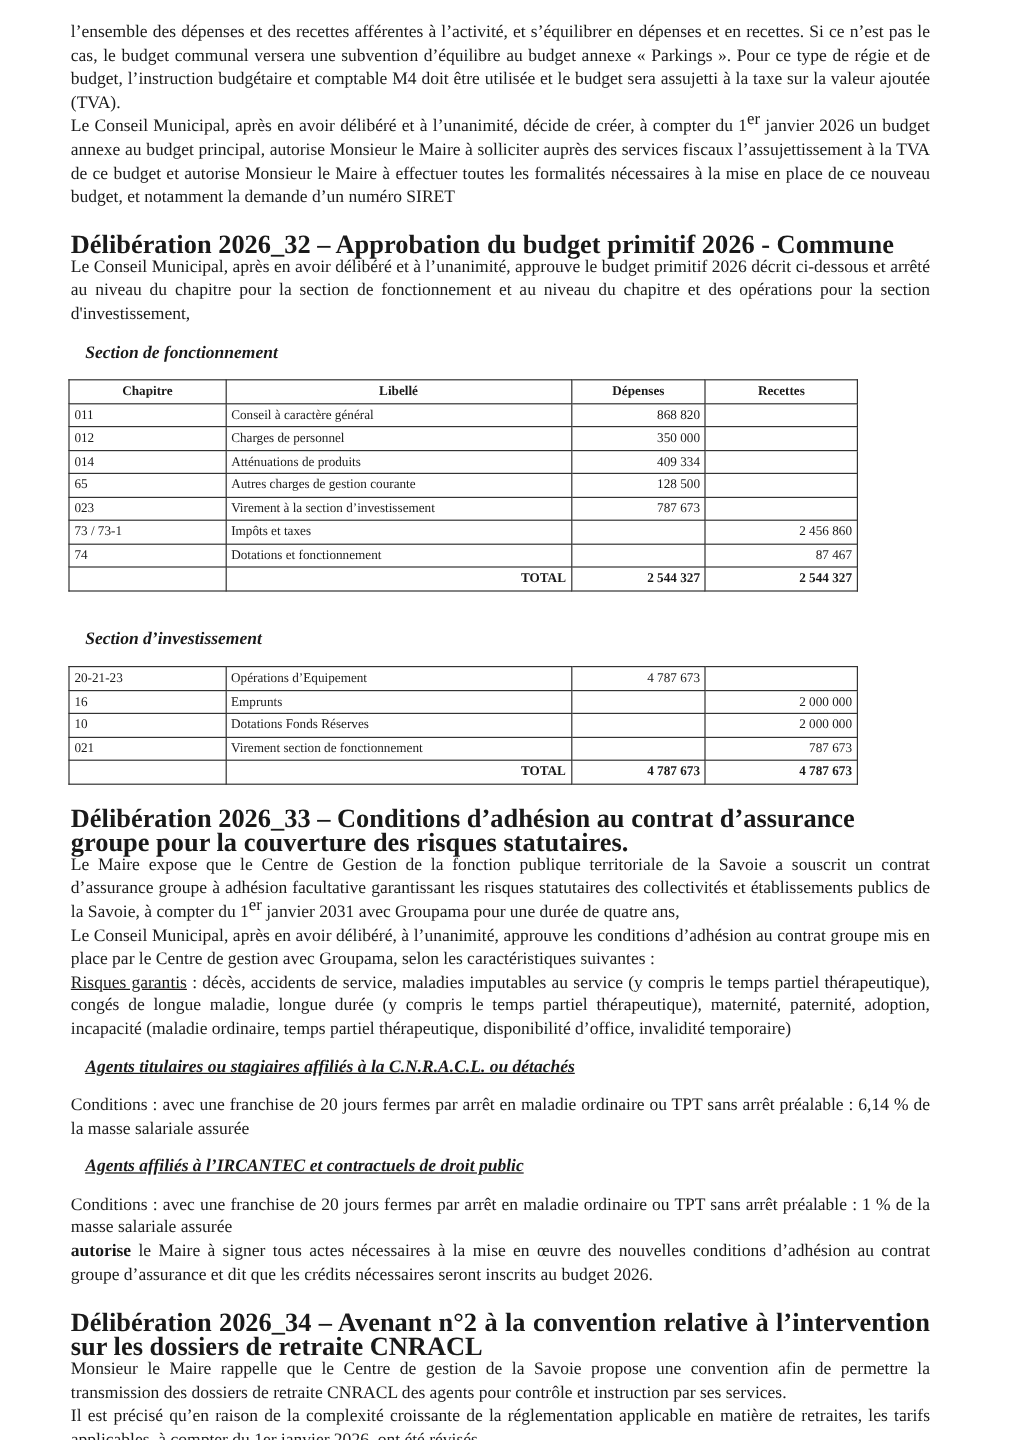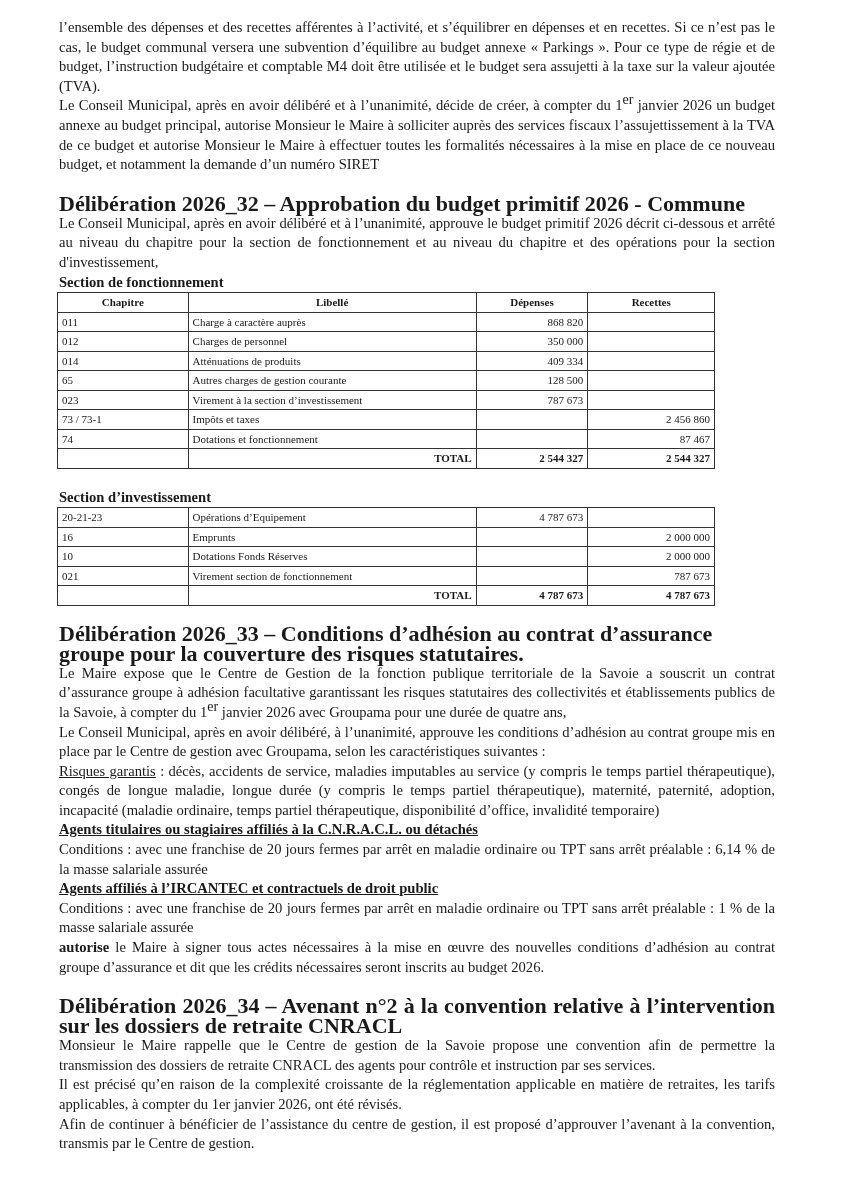--- a/index.html
+++ b/index.html
@@ -1,21 +1,21 @@
 <!DOCTYPE html>
 <html><head>
 <meta charset="utf-8">
 <style>
   html, body { margin:0; padding:0; background:#ffffff; }
   body { width:849px; height:1200px; position:relative; overflow:hidden;
          font-family:"Liberation Serif", serif; color:#1a1a1a; font-size:14.6px; line-height:19.6px; }
   .page { position:absolute; left:59px; top:18px; width:716px; }
   p { margin:0; text-align:justify; }
   .h { font-weight:bold; font-size:22px; line-height:20px; margin:0; }
-  .sub { font-weight:bold; margin:0; }
+  .sub { font-weight:bold; margin:12px;font-style:italic; }
   .u { text-decoration:underline; }
   sup { font-size:14px; line-height:0; vertical-align:super; }
   table { border-collapse:collapse; width:658px; margin-left:-2px; font-size:11px; }
   td, th { border:1px solid #333; padding:0 4px; height:18.5px; line-height:18px; font-weight:normal; }
   th { font-weight:bold; text-align:center; }
   td.num { text-align:right; }
   td.bold { font-weight:bold;padding-left:24px; }
   .c1 { width:122px; } .c2 { width:280px; } .c3 { width:103px; } .c4 { width:118px; }
 </style>
 </head>
@@ -37,21 +37,21 @@
         <tr>
           <th class="c1">Chapitre</th>
           <th class="c2">Libellé</th>
           <th class="c3">Dépenses</th>
           <th class="c4">Recettes</th>
         </tr>
       </thead>
       <tbody>
         <tr>
             <td>011</td>
-            <td>Charge à caractère auprès</td>
+            <td>Conseil à caractère général</td>
             <td class="num">868 820</td>
             <td class="num"></td>
           </tr>
         <tr>
             <td>012</td>
             <td>Charges de personnel</td>
             <td class="num">350 000</td>
             <td class="num"></td>
           </tr>
         <tr>
@@ -129,21 +129,21 @@
             <td class="num bold">4 787 673</td>
           </tr>
       </tbody>
     </table>
   </section>
 
   <div style="height:18px"></div>
 
   <section>
     <h2 class="h">Délibération 2026_33 – Conditions d’adhésion au contrat d’assurance groupe pour la couverture des risques statutaires.</h2>
-    <p><span>Le Maire expose que le Centre de Gestion de la fonction publique territoriale de la Savoie a souscrit un contrat d’assurance groupe à adhésion facultative garantissant les risques statutaires des collectivités et établissements publics de la Savoie, à compter du 1</span><sup>er</sup><span> janvier 2026 avec Groupama pour une durée de quatre ans,</span></p>
+    <p><span>Le Maire expose que le Centre de Gestion de la fonction publique territoriale de la Savoie a souscrit un contrat d’assurance groupe à adhésion facultative garantissant les risques statutaires des collectivités et établissements publics de la Savoie, à compter du 1</span><sup>er</sup><span> janvier 2031 avec Groupama pour une durée de quatre ans,</span></p>
     <p>Le Conseil Municipal, après en avoir délibéré, à l’unanimité, approuve les conditions d’adhésion au contrat groupe mis en place par le Centre de gestion avec Groupama, selon les caractéristiques suivantes :</p>
     <p><span class="u">Risques garantis</span><span> : décès, accidents de service, maladies imputables au service (y compris le temps partiel thérapeutique), congés de longue maladie, longue durée (y compris le temps partiel thérapeutique), maternité, paternité, adoption, incapacité (maladie ordinaire, temps partiel thérapeutique, disponibilité d’office, invalidité temporaire)</span></p>
     <div class="sub u">Agents titulaires ou stagiaires affiliés à la C.N.R.A.C.L. ou détachés</div>
     <p>Conditions : avec une franchise de 20 jours fermes par arrêt en maladie ordinaire ou TPT sans arrêt préalable : 6,14 % de la masse salariale assurée</p>
     <div class="sub u">Agents affiliés à l’IRCANTEC et contractuels de droit public</div>
     <p>Conditions : avec une franchise de 20 jours fermes par arrêt en maladie ordinaire ou TPT sans arrêt préalable : 1 % de la masse salariale assurée</p>
     <p><b>autorise</b><span> le Maire à signer tous actes nécessaires à la mise en œuvre des nouvelles conditions d’adhésion au contrat groupe d’assurance et dit que les crédits nécessaires seront inscrits au budget 2026.</span></p>
   </section>
 
   <div style="height:19px"></div>

